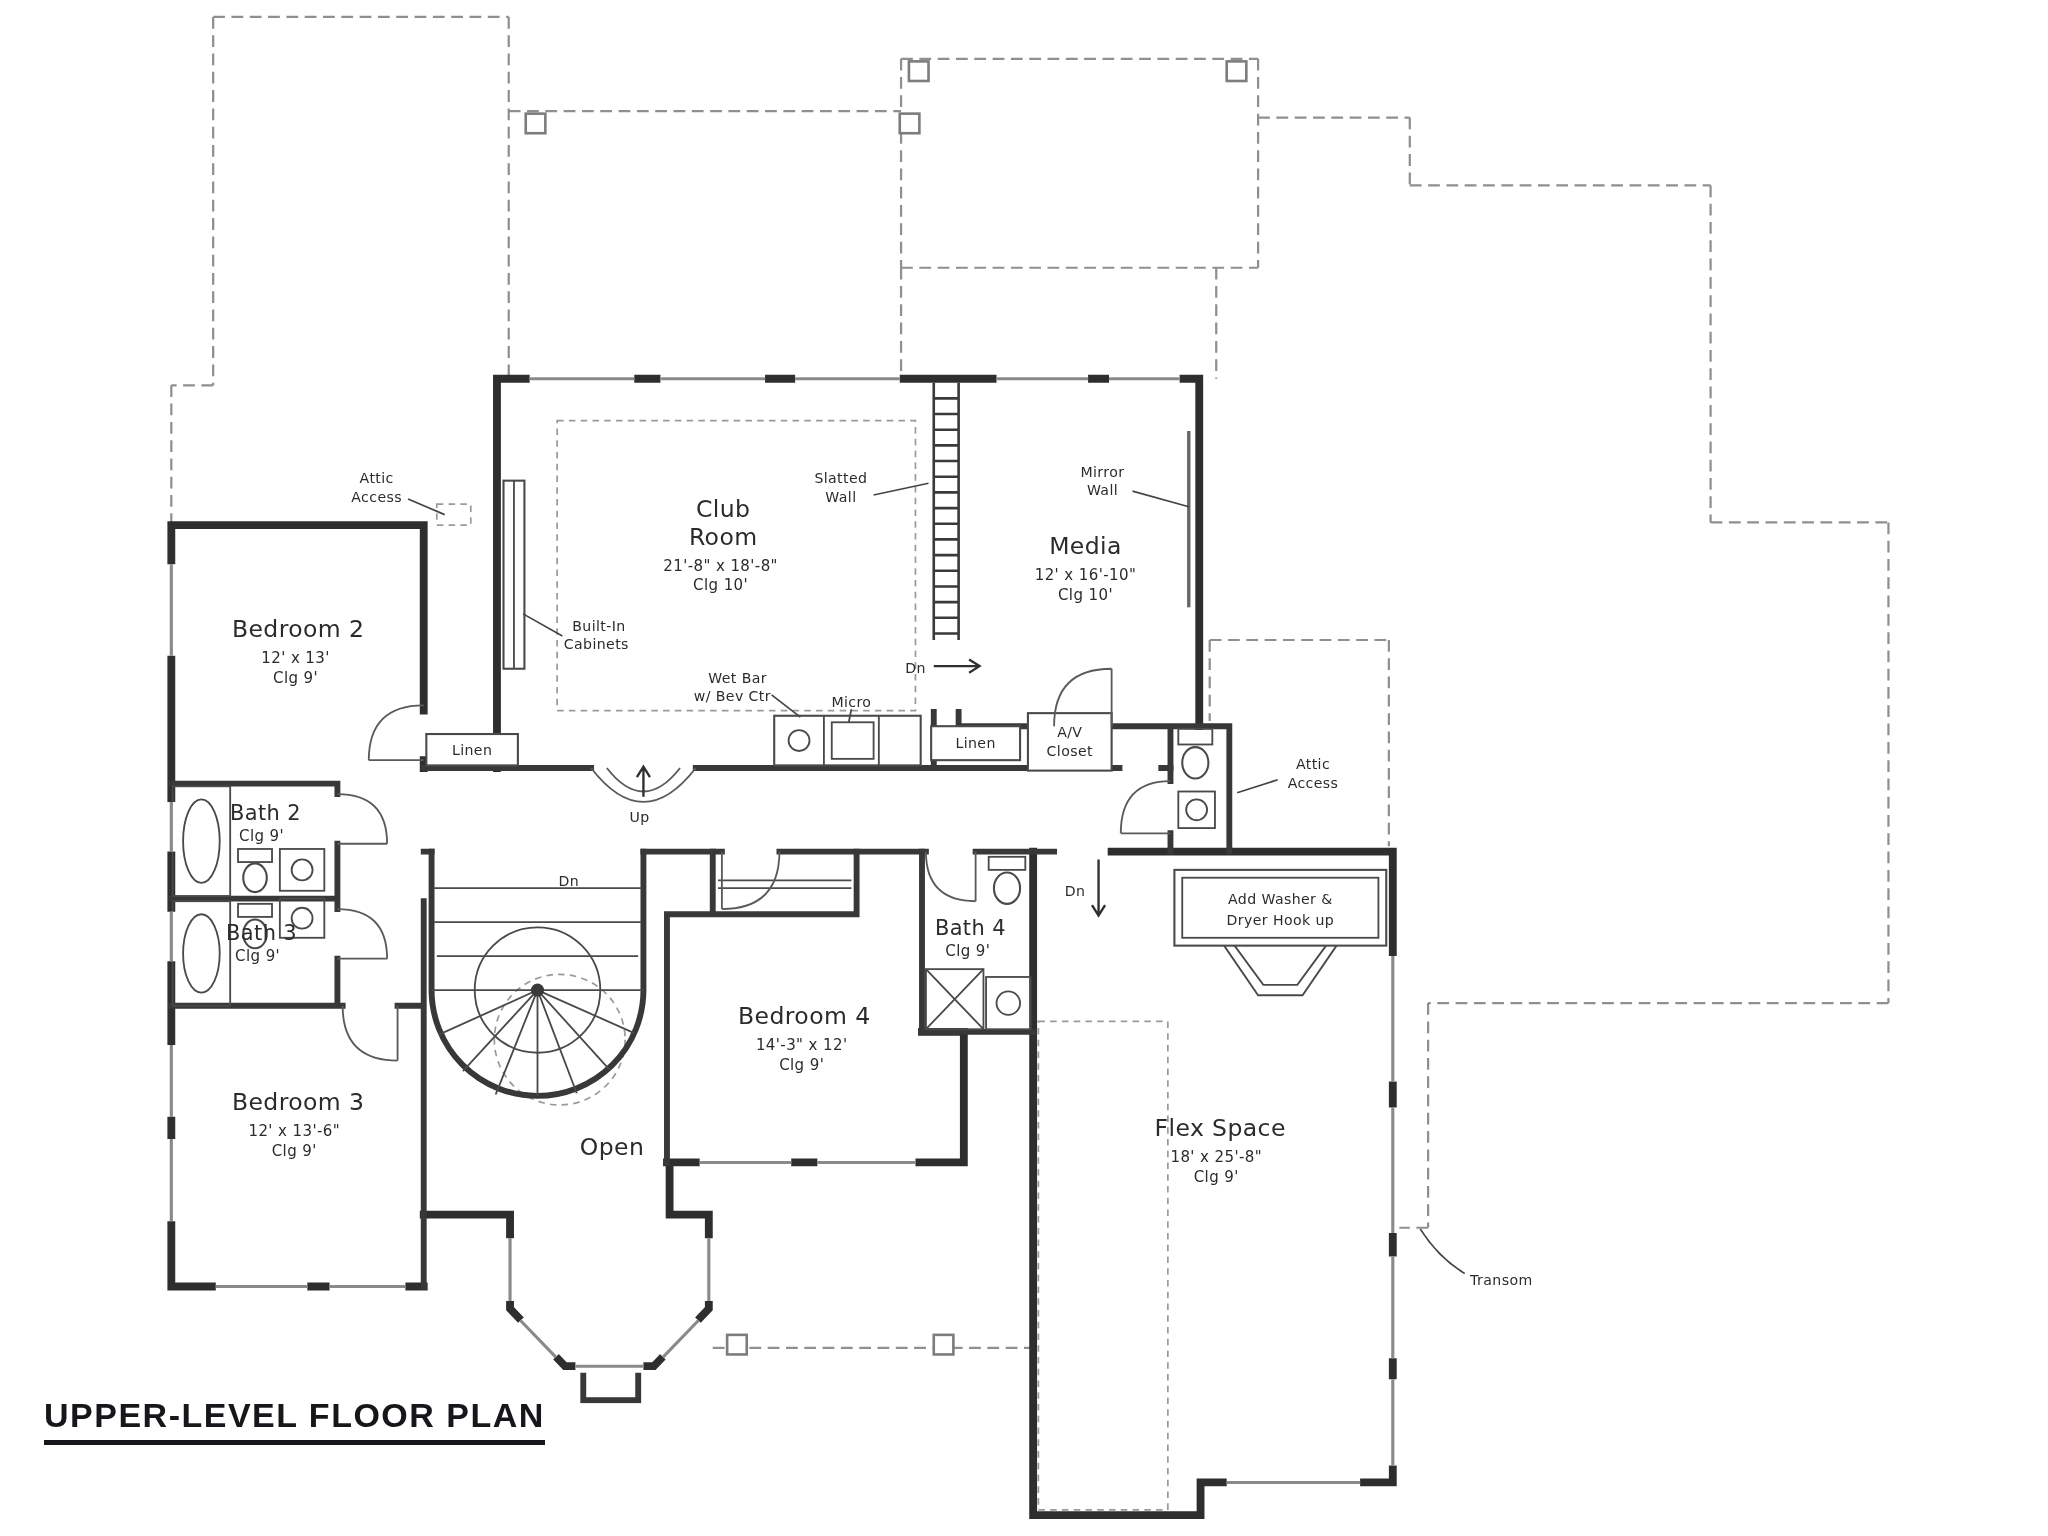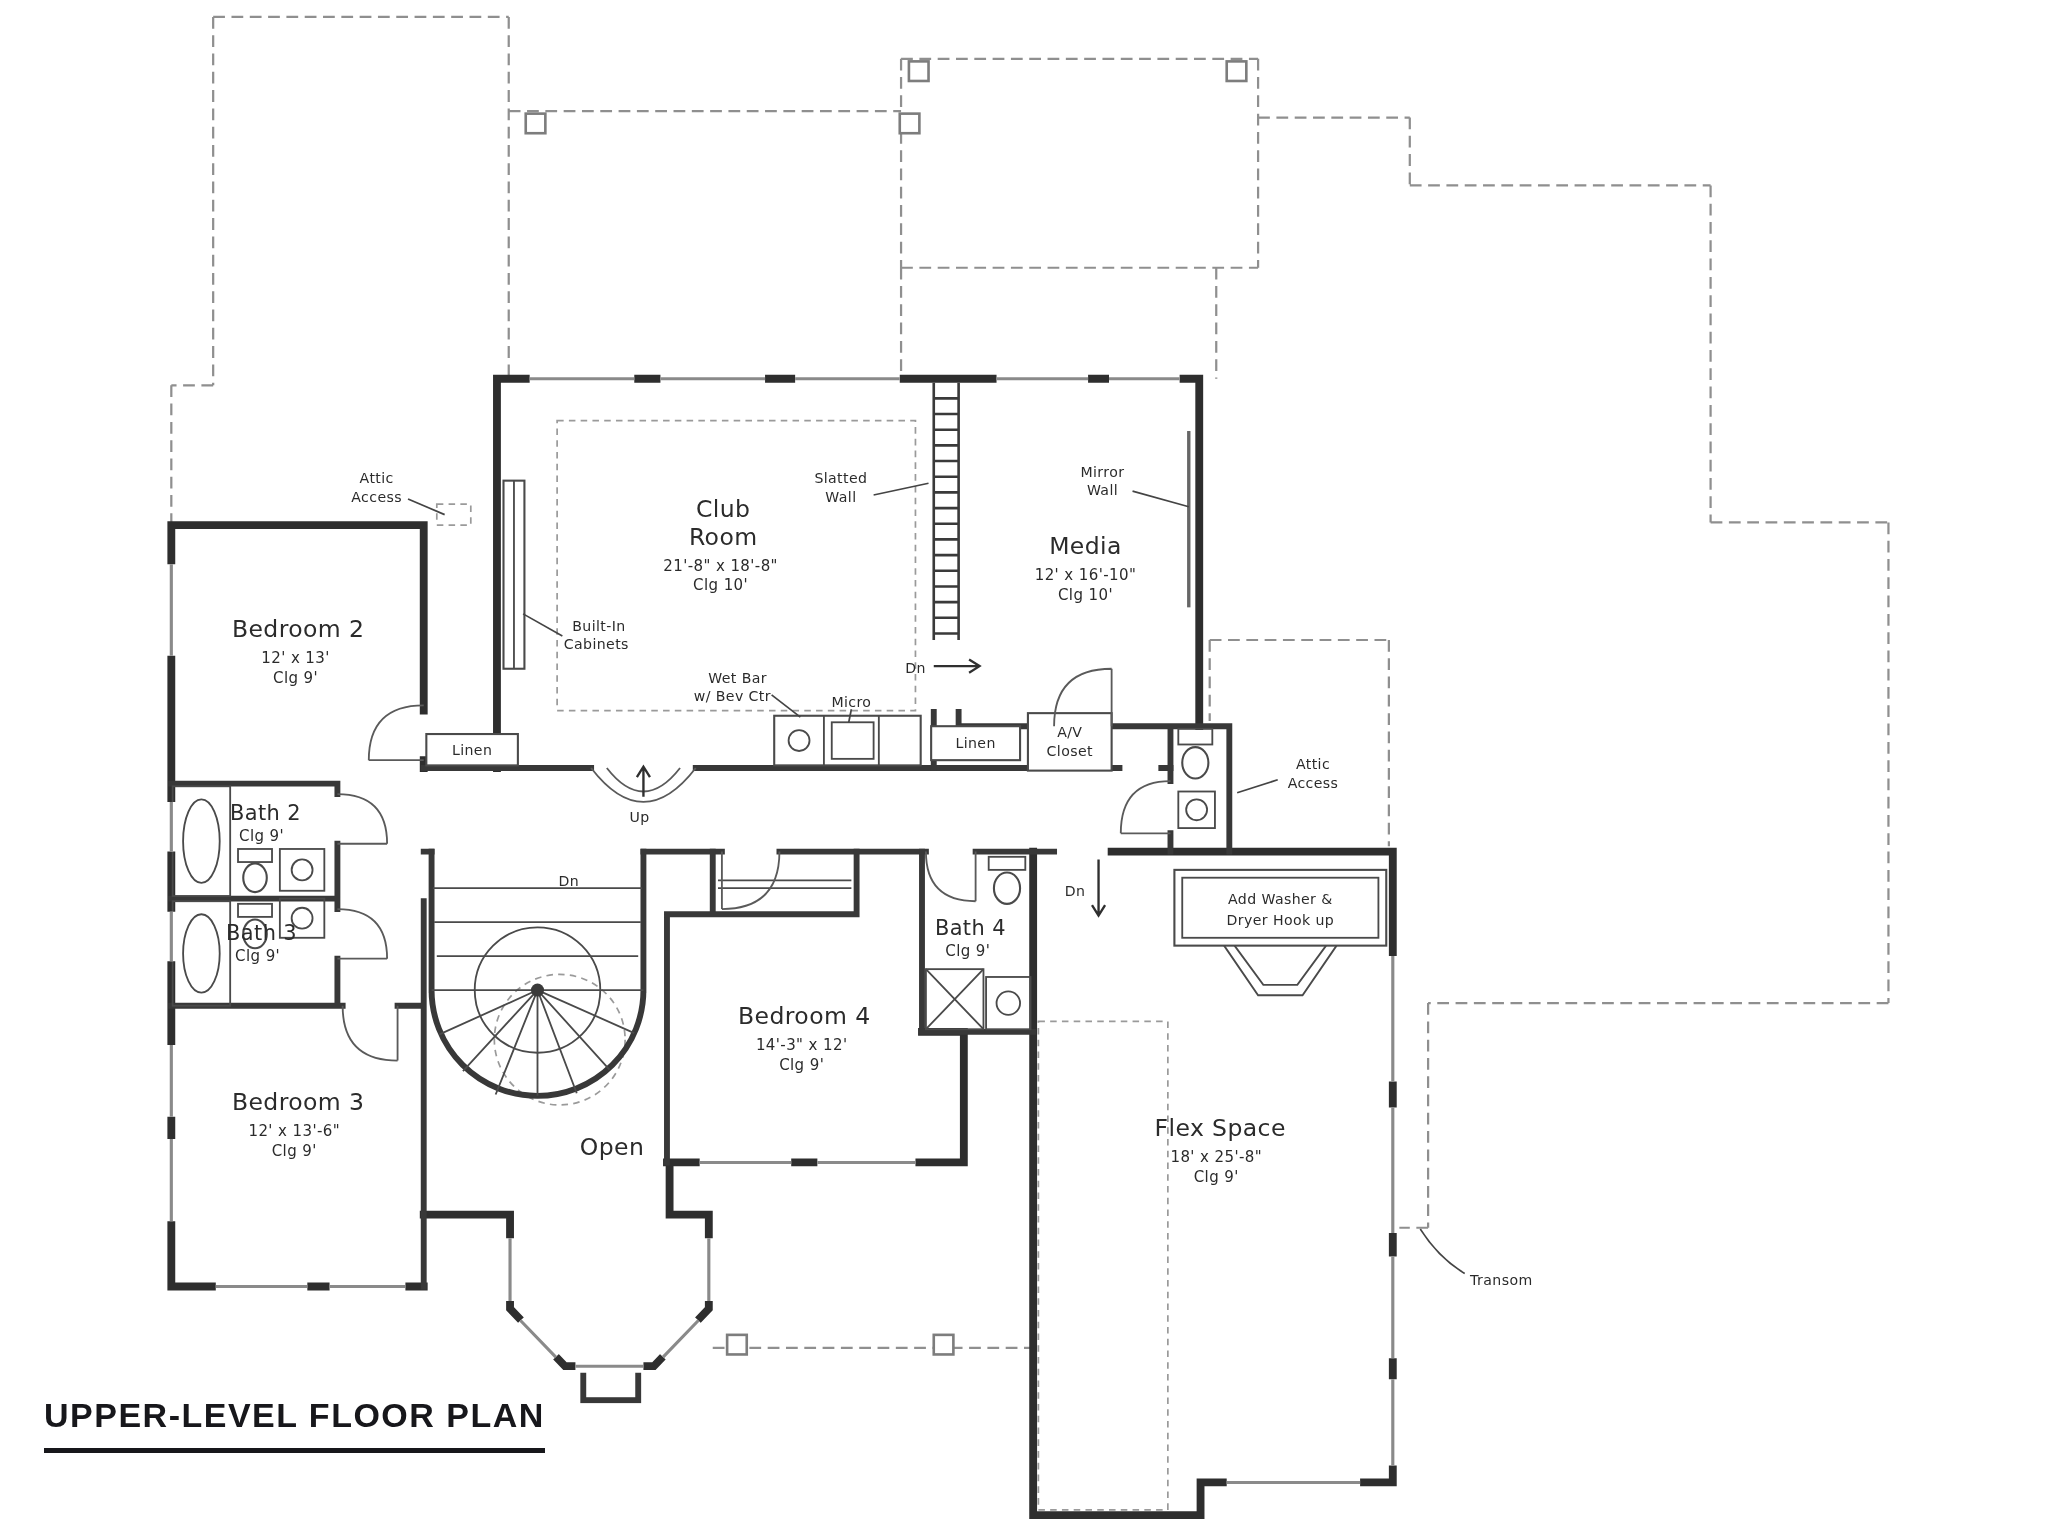--- a/index.html
+++ b/index.html
@@ -28,21 +28,21 @@
   text { fill:#2b2b2b; font-family:"DejaVu Sans", sans-serif; letter-spacing:0.3px; }
   .room  { font-size:18px; }
   .room-s{ font-size:16px; }
   .dims  { font-size:11.5px; }
   .ann   { font-size:10.8px; }
 
   .plan-title {
     position:absolute; left:44px; top:1396px;
     font-family:"Liberation Sans", sans-serif;
     font-weight:700; font-size:34px; letter-spacing:1.5px; color:#17171b;
-    border-bottom:5px solid #17171b; padding-bottom:13px;
+    border-bottom:5px solid #17171b; padding-bottom:5px;
   }
 </style>
 </head>
 <body>
 
 <div class="stage">
 
 <svg width="2048" height="1536" viewBox="0 0 1566 1176" preserveAspectRatio="none">
 
   <g>

